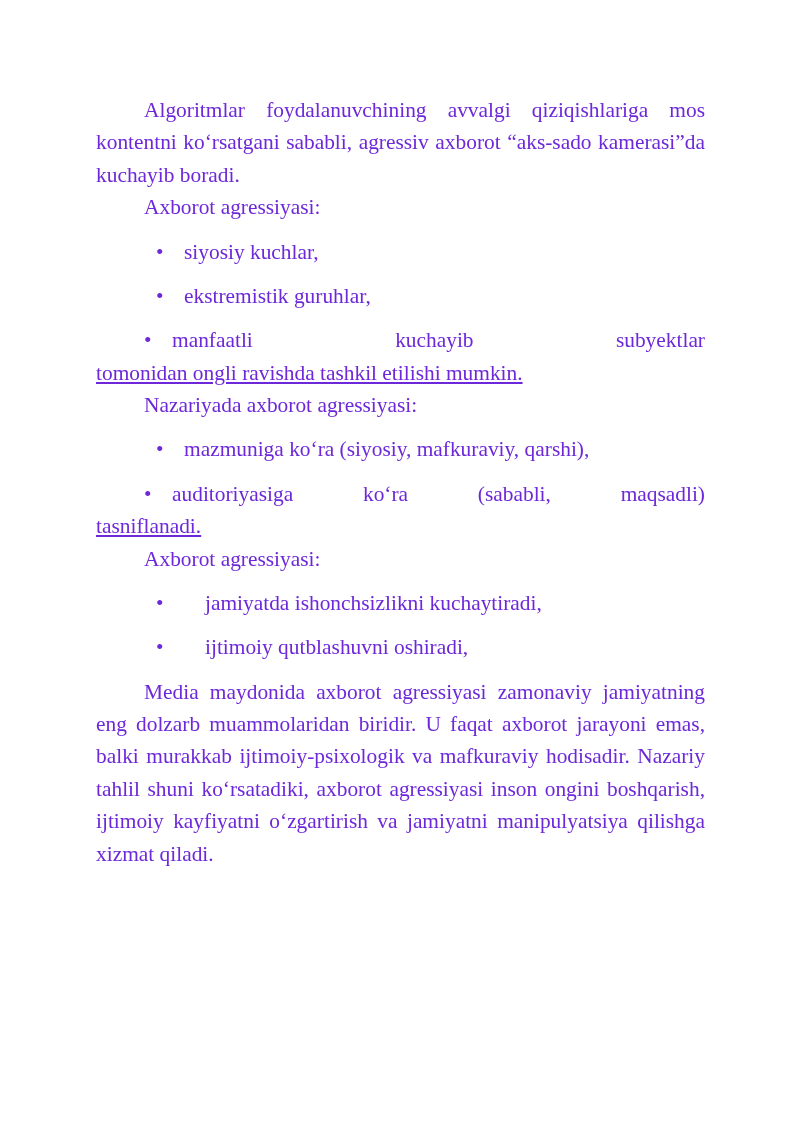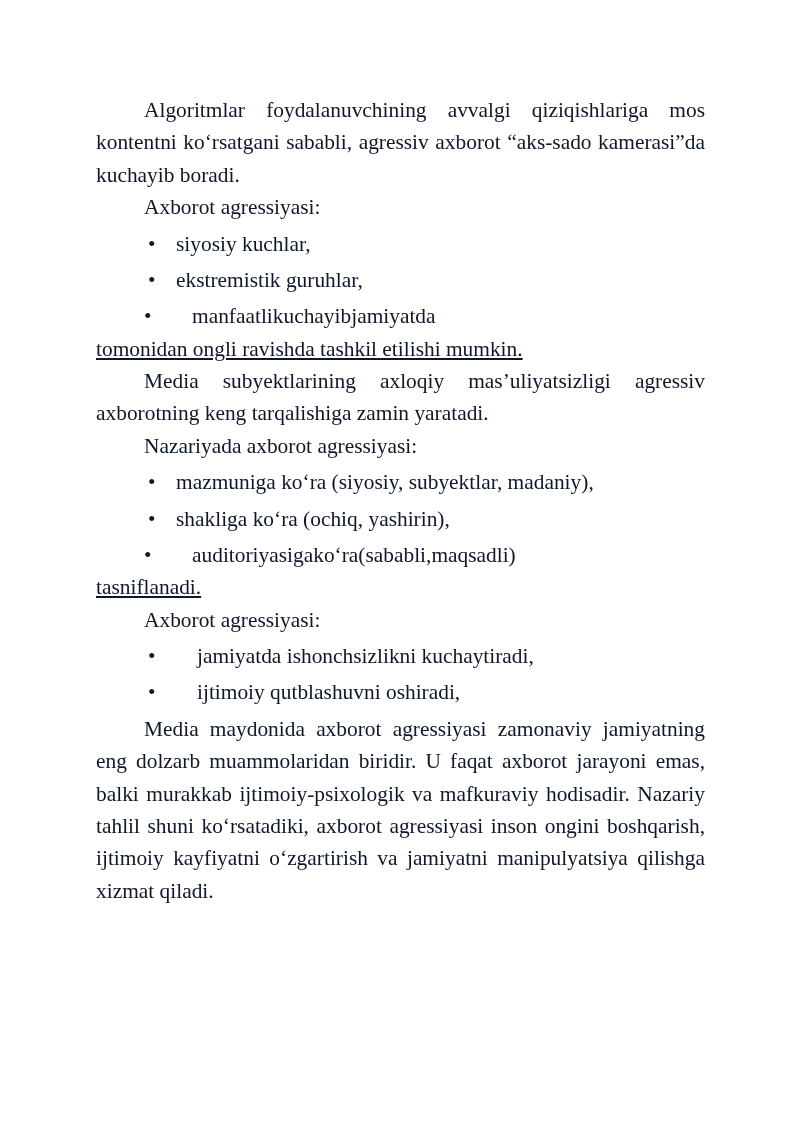--- a/index.html
+++ b/index.html
@@ -6,48 +6,47 @@
   .page {
     position: relative;
     width: 800px;
     height: 1131px;
     background: #ffffff;
     box-sizing: border-box;
     padding: 94px 95px 0 96px;
     font-family: "Liberation Serif", "DejaVu Serif", serif;
     font-size: 21.4px;
     line-height: 32.37px;
-    color: #0f172a;
+    color: #6d28d9;
     overflow: hidden;
   }
   .para {
     margin: 0;
     text-align: justify;
     text-indent: 48px;
   }
-  .li { margin: 4px; }
+  .li { margin: 12px; }
   .li .marker {
     display: inline-block;
     margin-left: 48px;
     width: 28px;
   }
   .li.wide .marker { width: 49px; }
   .li-just { margin: 0; }
   .jline { display: flex; }
   .jline .marker {
     flex: none;
     display: inline-block;
     margin-left: 48px;
     width: 28px;
   }
   .jwords {
     flex: 1 1 auto;
     display: flex;
-    justify-content: flex-start;
-    margin-left: 20px;
+    justify-content: space-between;
   }
   .cont { text-align: left; text-decoration: underline; }
   b { font-weight: bold; }
 </style>
 </head>
 <body>
 
 <div class="page">
 
   <p class="para">Algoritmlar foydalanuvchining avvalgi qiziqishlariga mos kontentni ko‘rsatgani sababli, agressiv axborot “aks-sado kamerasi”da kuchayib boradi.</p>
@@ -57,33 +56,31 @@
   <div class="li"><span class="marker">•</span><span>siyosiy kuchlar,</span></div>
 
   <div class="li"><span class="marker">•</span><span>ekstremistik guruhlar,</span></div>
 
   <div class="li-just">
     <div class="jline">
       <span class="marker">•</span>
       <span class="jwords">
         <span>manfaatli</span>
         <span>kuchayib</span>
-        <span>jamiyatda</span>
+        <span>subyektlar</span>
       </span>
     </div>
     <div class="cont">tomonidan ongli ravishda tashkil etilishi mumkin.</div>
   </div>
 
-  <p class="para">Media subyektlarining axloqiy mas’uliyatsizligi agressiv axborotning keng tarqalishiga zamin yaratadi.</p>
 
   <p class="para">Nazariyada axborot agressiyasi:</p>
 
-  <div class="li"><span class="marker">•</span><span>mazmuniga ko‘ra (siyosiy, subyektlar, madaniy),</span></div>
+  <div class="li"><span class="marker">•</span><span>mazmuniga ko‘ra (siyosiy, mafkuraviy, qarshi),</span></div>
 
-  <div class="li"><span class="marker">•</span><span>shakliga ko‘ra (ochiq, yashirin),</span></div>
 
   <div class="li-just">
     <div class="jline">
       <span class="marker">•</span>
       <span class="jwords">
         <span>auditoriyasiga</span>
         <span>ko‘ra</span>
         <span>(sababli,</span>
         <span>maqsadli)</span>
       </span>

